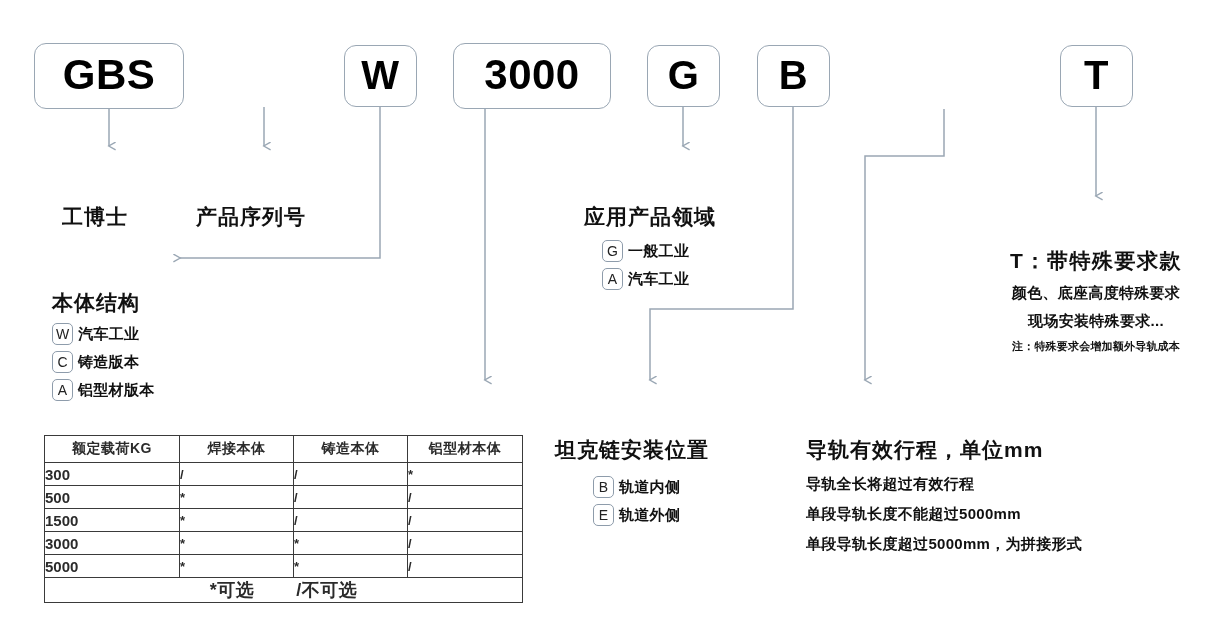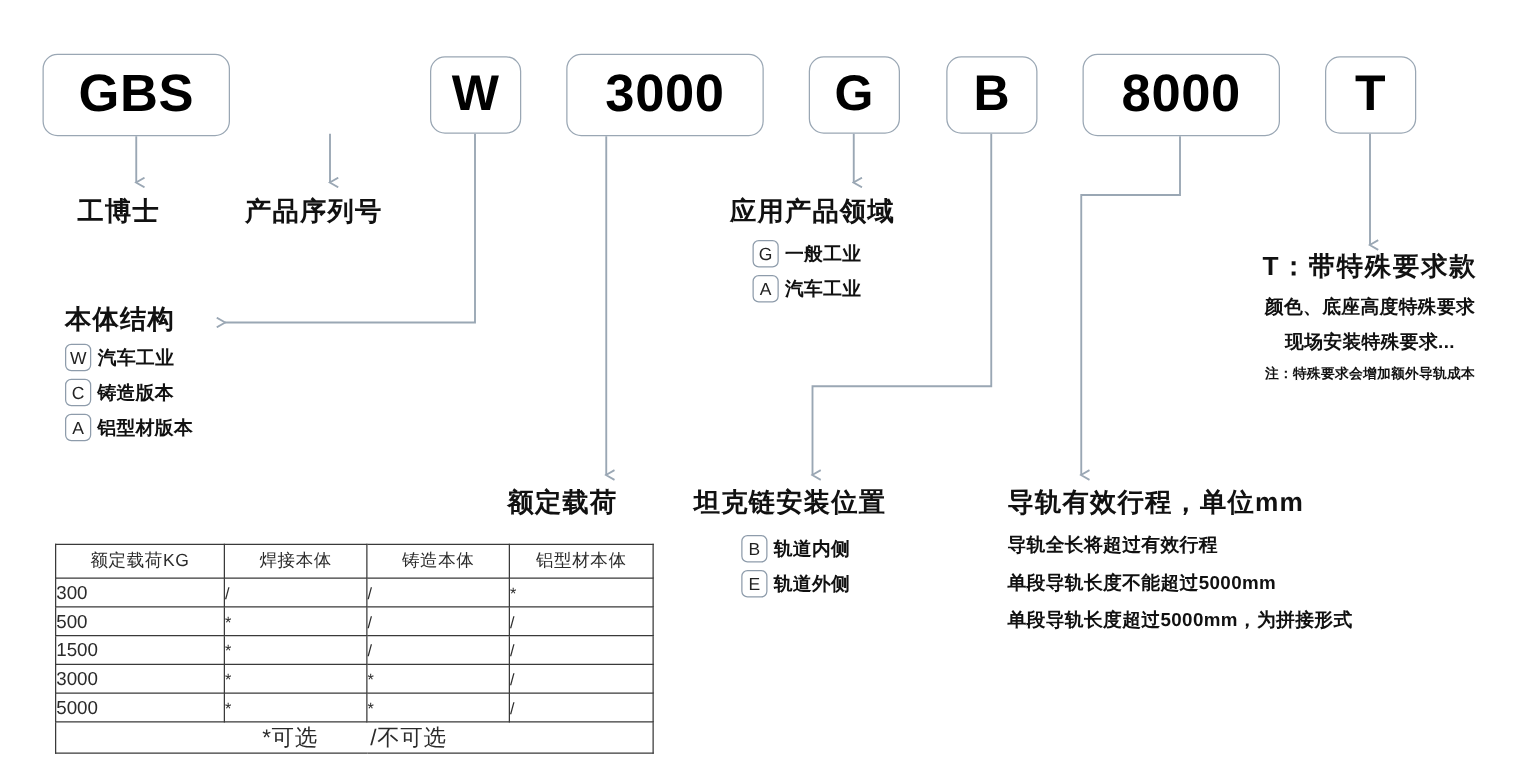--- a/index.html
+++ b/index.html
@@ -25,21 +25,21 @@
     color:#000;
     letter-spacing:.5px;
     line-height:1;
   }
   .code-box span{display:block;transform:translateY(-1px);}
 
   
   #wires{position:absolute;left:0;top:0;width:1219px;height:627px;pointer-events:none;}
 
   
-  .blk{position:absolute;}
+  .blk{position:absolute;margin-top:48px;}
   .h-label{
     font-size:21px;font-weight:bold;color:#111;white-space:nowrap;
     letter-spacing:1px;
   }
   .sub-line{
     font-size:15px;color:#111;white-space:nowrap;font-weight:bold;
     letter-spacing:.3px;
   }
   .note-line{
     font-size:11px;color:#111;white-space:nowrap;font-weight:bold;
@@ -72,21 +72,21 @@
   
   #load-table{
     position:absolute;
     border-collapse:collapse;
     table-layout:fixed;
     background:#fff;
   }
   #load-table td,#load-table th{
     border:1.4px solid #3a3a3a;
     vertical-align:middle;
-    font-weight:normal;
+    font-weight:bold;
     color:#2b2b2b;
     padding:0;
     margin-left:12px;
   }
   #load-table thead th{height:26px;font-size:14px;letter-spacing:.5px;}
   #load-table tbody td{height:22px;font-size:15px;}
   #load-table tbody td.mark{font-size:13px;}
   #load-table tfoot td{height:24px;font-size:18px;letter-spacing:.5px;}
   .foot-inner{display:flex;justify-content:center;gap:42px;}
 </style>
@@ -132,23 +132,20 @@
   </div>
   <div class="code-box" style="left:453px;top:30px;width:158px;height:66px;font-size:42px;">
     <span>3000</span>
   </div>
   <div class="code-box" style="left:647px;top:32px;width:73px;height:62px;font-size:40px;">
     <span>G</span>
   </div>
   <div class="code-box" style="left:757px;top:32px;width:73px;height:62px;font-size:40px;">
     <span>B</span>
   </div>
-  <div class="code-box" style="left:866px;top:30px;width:158px;height:66px;font-size:42px;">
-    <span>8000</span>
-  </div>
   <div class="code-box" style="left:1060px;top:32px;width:73px;height:62px;font-size:40px;">
     <span>T</span>
   </div>
 
   <div class="blk h-label" style="left:62px;top:142px;">工博士</div>
   <div class="blk h-label" style="left:196px;top:142px;">产品序列号</div>
 
   <div class="blk" style="left:52px;top:228px;">
     <div class="h-label">本体结构</div>
     <div class="chip-row">

